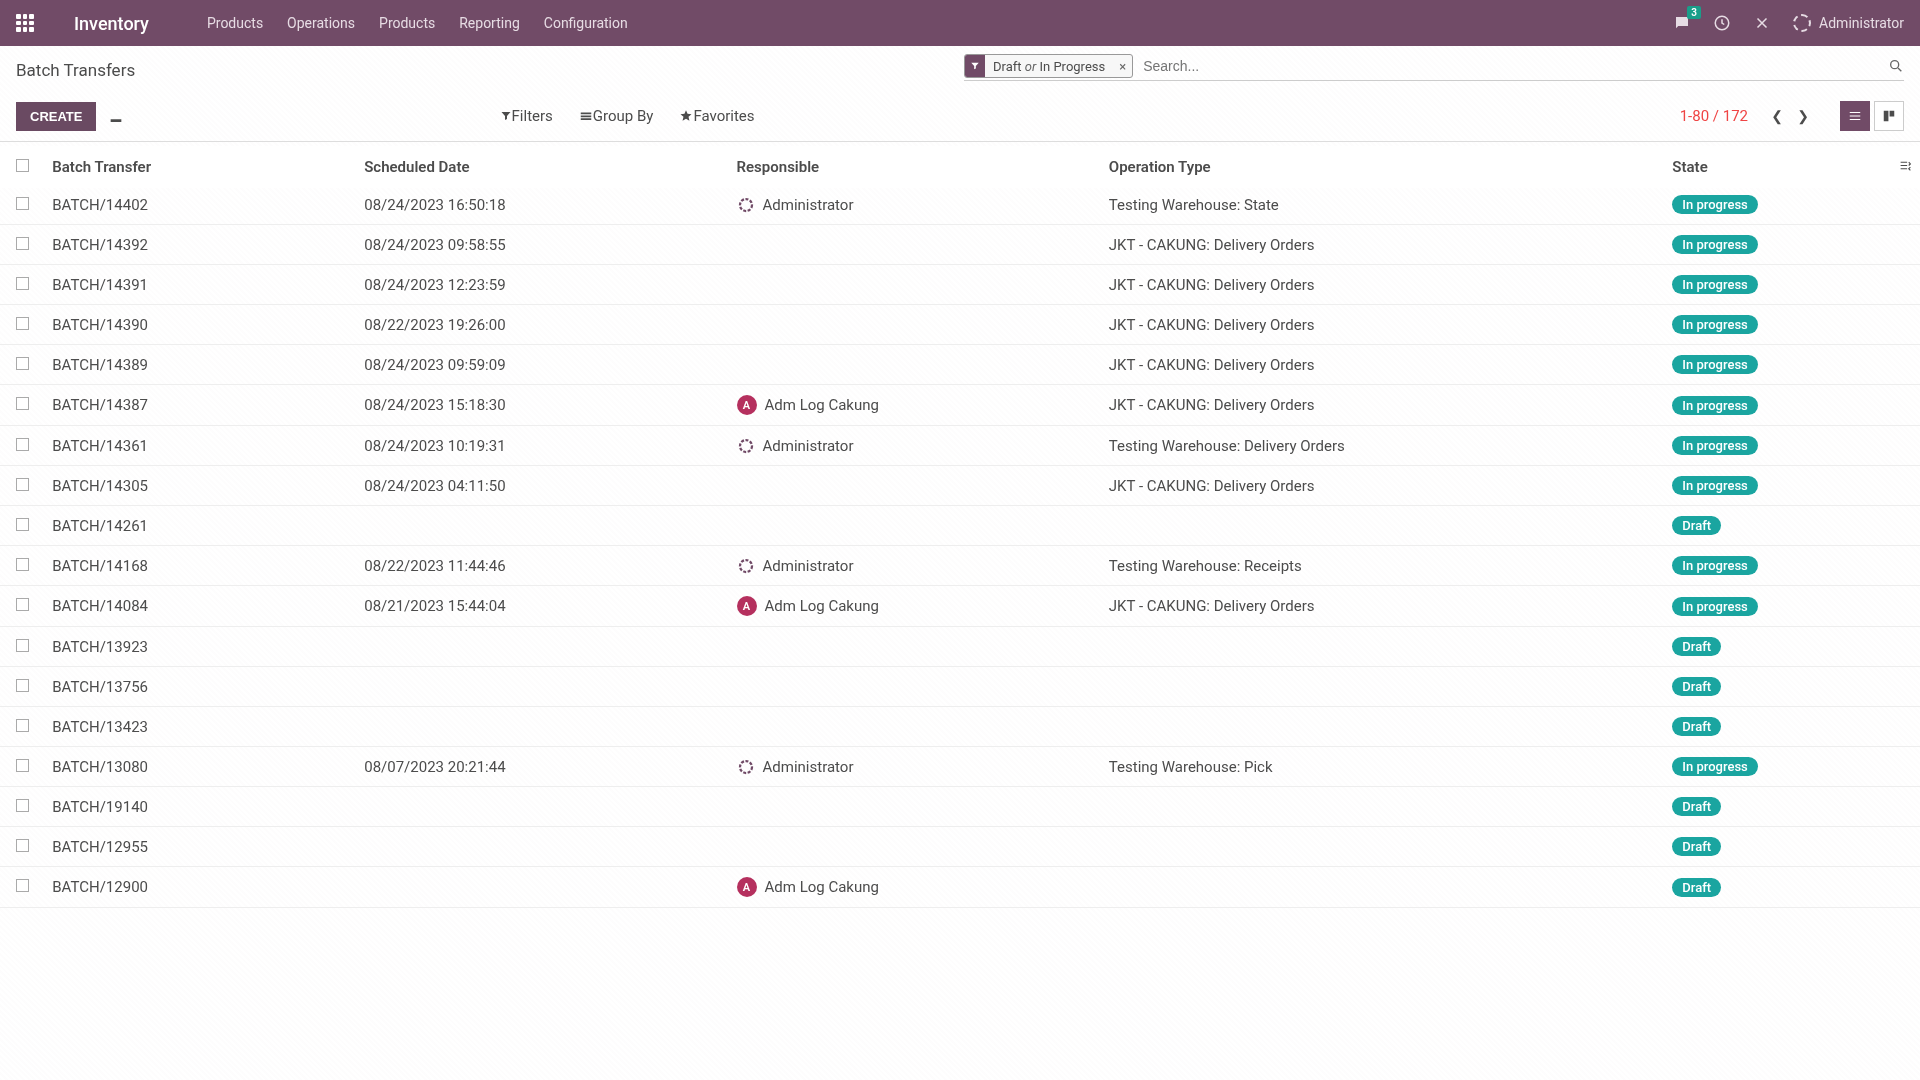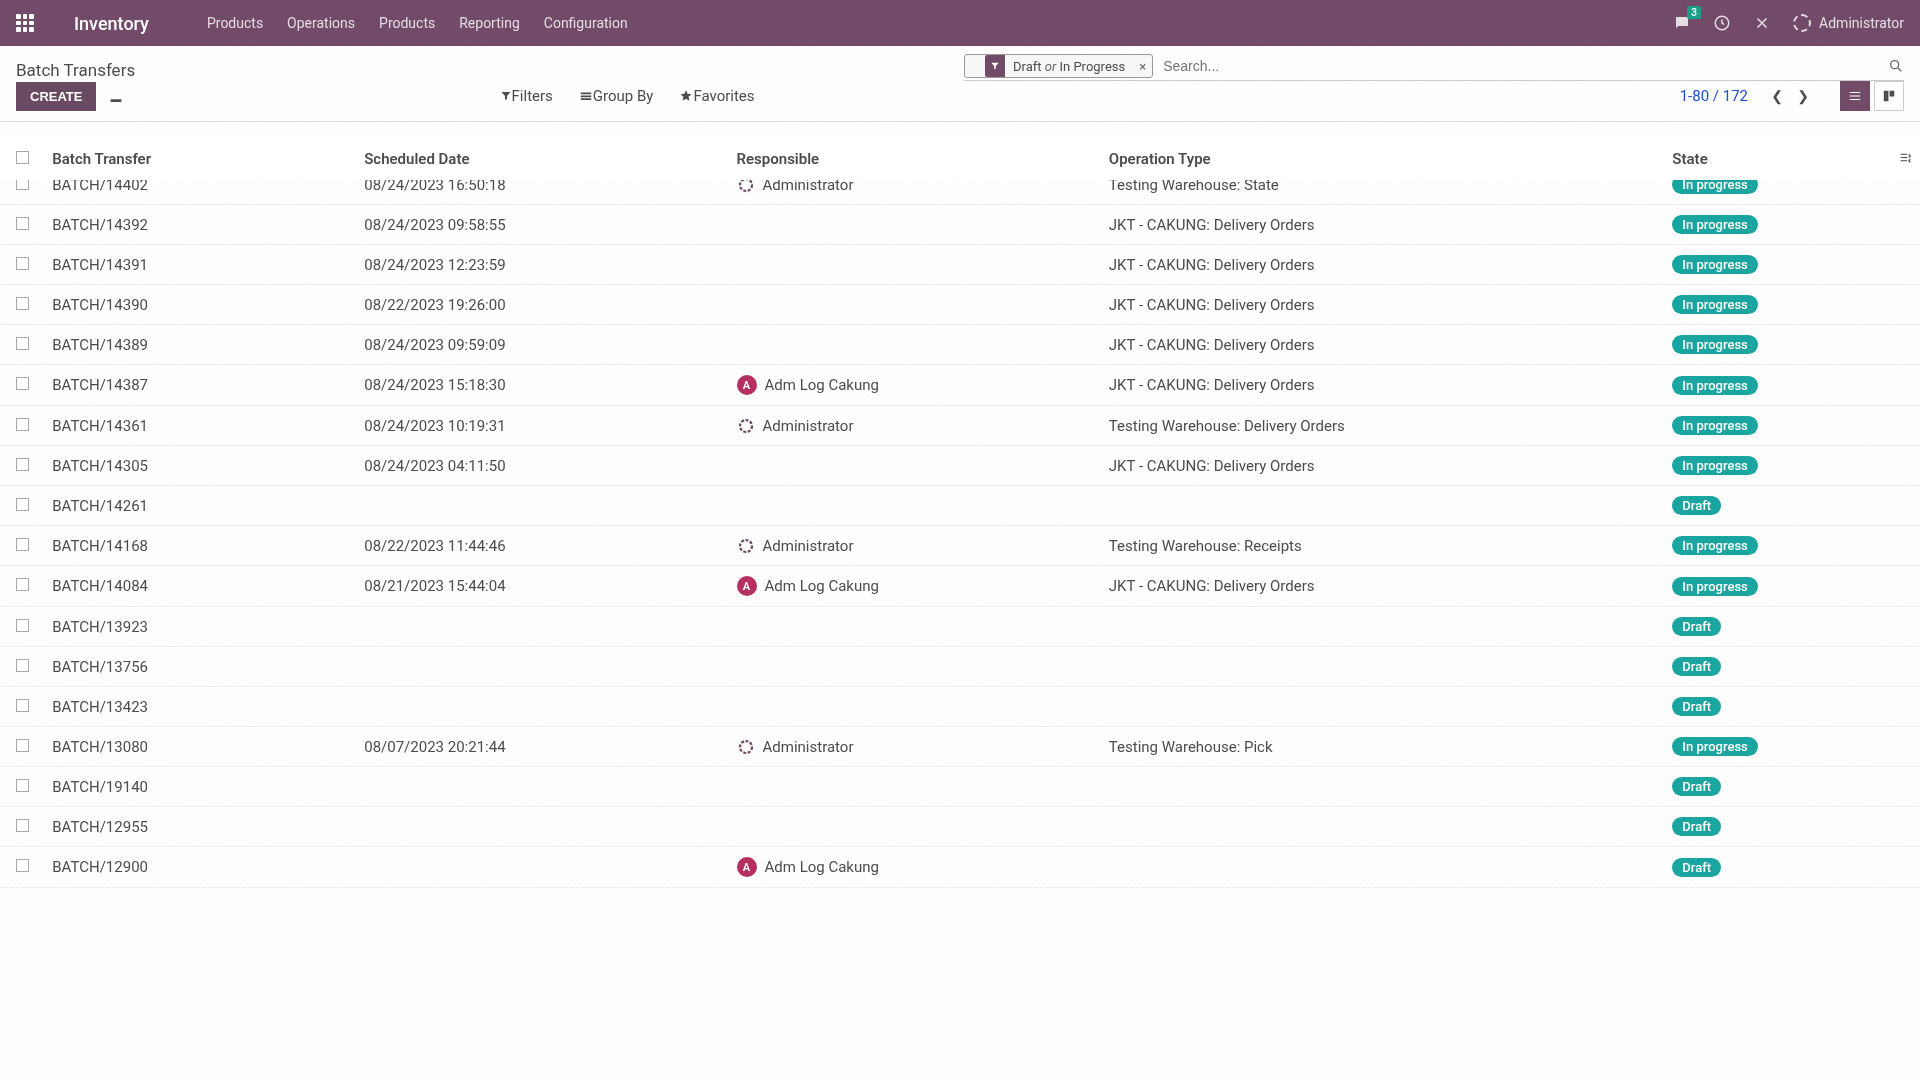--- a/index.html
+++ b/index.html
@@ -15,47 +15,47 @@
 .chat-badge { position: relative; display: flex; align-items: center; }
 .chat-badge .count { position: absolute; top: -8px; right: -10px; background: #1a9e8a; color: #fff; font-size: 10px; font-weight: 600; border-radius: 2px; padding: 1px 4px; }
 .user-area { display: flex; align-items: center; gap: 8px; cursor: pointer; }
 .user-spinner { width: 18px; height: 18px; border: 2px dashed #e7dce4; border-radius: 50%; }
 .user-name { font-size: 14px; color: #e7dce4; }
 
 .controlbar { padding: 8px 16px 0; }
 .cb-row1 { display: flex; align-items: flex-start; justify-content: space-between; }
 .page-title { font-size: 17px; color: #4c4c4c; padding-top: 6px; }
 .search-wrap { width: 940px; border-bottom: 1px solid #ccc; display: flex; align-items: center; gap: 6px; padding-bottom: 2px; }
-.filter-chip { border: 1px solid #999; background: #f7f7f7; border-radius: 3px; display: inline-flex; align-items: center; font-size: 13px; padding-left: 20px; }
+.filter-chip { border: 1px solid #999; background: #f7f7f7; border-radius: 3px; display: inline-flex; align-items: center; font-size: 13px; }
 .chip-icon { background: #714b67; color: #fff; width: 20px; height: 22px; display: flex; align-items: center; justify-content: center; border-radius: 2px 0 0 2px; }
 .chip-text { padding: 0 8px; }
 .chip-text em { font-style: italic; color: #666; }
 .chip-x { padding: 0 6px; cursor: pointer; color: #666; }
 .search-input { flex: 1; border: none; outline: none; font-size: 14px; padding: 2px 4px; background: transparent; }
 .search-glass { width: 16px; height: 16px; fill: #666; cursor: pointer; }
 
-.cb-row2 { display: flex; align-items: center; justify-content: space-between; margin-top: 0; padding-bottom: 10px; }
+.cb-row2 { display: flex; align-items: center; justify-content: space-between; margin-top: 20px; padding-bottom: 10px; }
 .cb-left { display: flex; align-items: center; gap: 12px; }
 .create-btn { background: #6a4a62; color: #fff; border: none; padding: 7px 14px; font-weight: 600; font-size: 13px; cursor: pointer; border-radius: 0; }
 .import-icon { width: 16px; height: 16px; fill: #4c4c4c; cursor: pointer; }
 .toolbar-center { display: flex; gap: 26px; padding-right: 550px; }
 .tb-item { display: flex; align-items: center; cursor: pointer; font-size: 15px; color: #4c4c4c; }
 .cb-right { display: flex; align-items: center; gap: 16px; }
-.pager { font-size: 15px; color: #1d4ed8; }
+.pager { font-size: 15px; color: #ef4444; }
 .pager-arrows { display: flex; }
 .pager-arrow { width: 26px; height: 26px; display: flex; align-items: center; justify-content: center; cursor: pointer; color: #4c4c4c; font-size: 14px; }
 .view-switch { display: flex; gap: 4px; margin-left: 8px; }
 .vs-btn { width: 30px; height: 30px; border: 1px solid #ccc; display: flex; align-items: center; justify-content: center; cursor: pointer; background: #fff; }
 .vs-btn.active { background: #714b67; border-color: #714b67; }
 .vs-btn.active svg { fill: #fff; }
 .vs-btn svg { width: 14px; height: 14px; fill: #4c4c4c; }
 
 .table-wrap { overflow-y: auto; height: calc(1080px - 46px - 120px); }
 table { width: 100%; border-collapse: collapse; }
-thead th { text-align: left; font-weight: 600; font-size: 15px; color: #4c4c4c; padding: 12px 8px; border-bottom: 1px solid #ddd; border-top: 1px solid #ddd; background: #fff; position: sticky; top: 16px; }
+thead th { text-align: left; font-weight: 600; font-size: 15px; color: #4c4c4c; padding: 12px 8px; border-bottom: 1px solid #ddd; border-top: 1px solid #ddd; background: #fff; position: sticky; top: 4px; }
 tbody td { padding: 10px 8px; border-bottom: 1px solid #eee; font-size: 15px; color: #4c4c4c; }
 .cb-col { width: 44px; text-align: center; }
 .chk { width: 13px; height: 13px; border: 1px solid #aaa; background: #fff; display: inline-block; cursor: pointer; }
 .name-col { width: 310px; }
 .date-col { width: 370px; }
 .resp-col { width: 370px; }
 .op-col { width: 560px; }
 .state-col { width: 210px; }
 .settings-col { width: 44px; text-align: right; }
 .resp-cell { display: flex; align-items: center; gap: 8px; }

